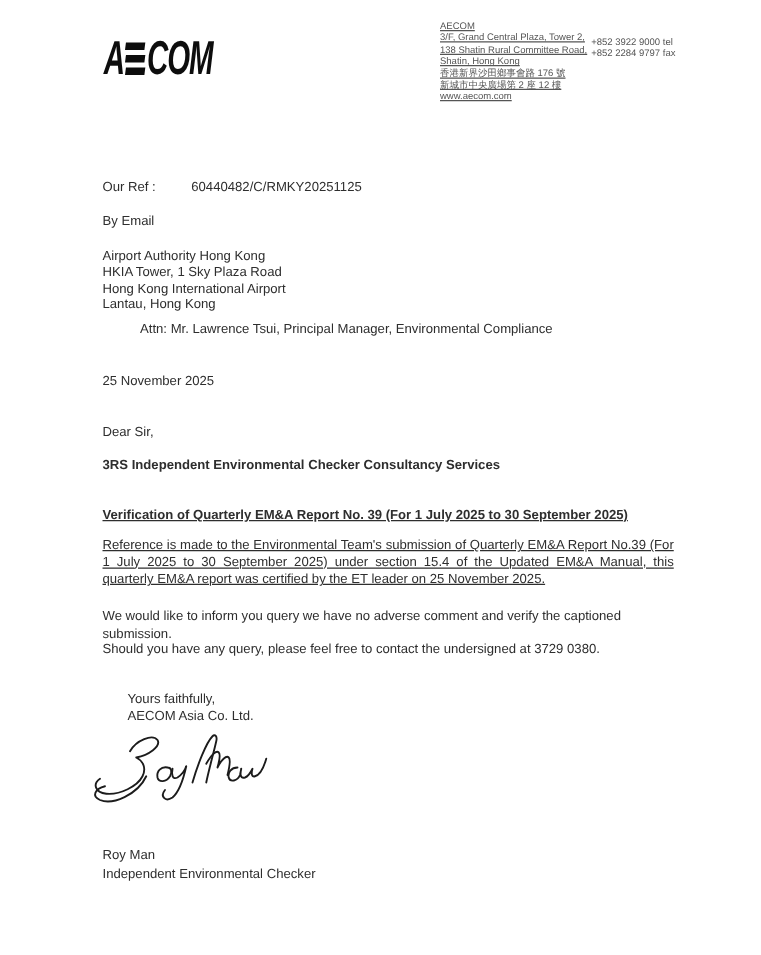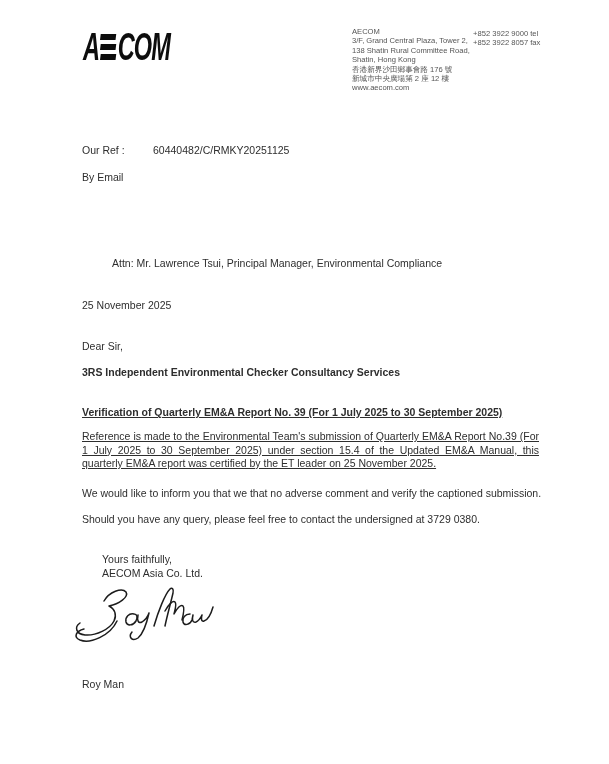--- a/index.html
+++ b/index.html
@@ -14,22 +14,22 @@
     font-weight:bold; font-style:italic; font-size:38px; line-height:1;
     color:#0d0d0d; letter-spacing:-1.5px;
     transform:scaleX(0.62); transform-origin:left center; white-space:nowrap;
   }
   .logo .ebars {
     display:flex; flex-direction:column; justify-content:space-between;
     width:25px; height:26px; margin:0 3px 0 2px;
   }
   .logo .ebars i { display:block; height:6.4px; background:#0d0d0d; transform:skewX(-12deg); }
   .hr-address {
-    position:absolute; left:352px; top:27px;
-    font-size:7.6px; line-height:9.4px; color:#555; font-weight:400;
+    position:absolute; left:352px; top:16px;
+    font-size:7.6px; line-height:9.4px; color:#555; font-weight:400;text-decoration:underline;
   }
   .hr-contact {
     position:absolute; left:473px; top:29px;
     font-size:7.6px; line-height:9.4px; color:#555;
   }
   
   .blk { position:absolute; left:82px; font-size:10.5px; line-height:13.5px; color:#2e2e2e; }
   .our-ref   { top:144px; }
   .our-ref .lbl { display:inline-block; width:71px; }
   .by-email  { top:171px; }
@@ -66,44 +66,50 @@
     <div>3/F, Grand Central Plaza, Tower 2,</div>
     <div>138 Shatin Rural Committee Road,</div>
     <div>Shatin, Hong Kong</div>
     <div>香港新界沙田鄉事會路 176 號</div>
     <div>新城市中央廣場第 2 座 12 樓</div>
     <div>www.aecom.com</div>
   </div>
 
   <div class="hr-contact">
     <div>+852 3922 9000 tel</div>
-    <div>+852 3922 8057 fax</div>
+    <div>+852 2284 9797 fax</div>
   </div>
 
   <div class="blk our-ref">
     <span class="lbl">Our Ref :</span><span>60440482/C/RMKY20251125</span>
   </div>
 
   <div class="blk by-email">By Email</div>
 
+  <div class="blk recipient">
+    <div>Airport Authority Hong Kong</div>
+    <div>HKIA Tower, 1 Sky Plaza Road</div>
+    <div>Hong Kong International Airport</div>
+    <div>Lantau, Hong Kong</div>
+  </div>
 
   <div class="blk attn">Attn: Mr. Lawrence Tsui, Principal Manager, Environmental Compliance</div>
 
   <div class="blk date">25 November 2025</div>
 
   <div class="blk dear">Dear Sir,</div>
 
   <div class="blk contract">
     <div>3RS Independent Environmental Checker Consultancy Services</div>
   </div>
 
   <div class="blk subject">Verification of Quarterly EM&amp;A Report No. 39 (For 1 July 2025 to 30 September 2025)</div>
 
   <div class="blk para1">Reference is made to the Environmental Team's submission of Quarterly EM&amp;A Report No.39 (For 1 July 2025 to 30 September 2025) under section 15.4 of the Updated EM&amp;A Manual, this quarterly EM&amp;A report was certified by the ET leader on 25 November 2025.</div>
-  <div class="blk para2">We would like to inform you that we that no adverse comment and verify the captioned submission.</div>
+  <div class="blk para2">We would like to inform you query we have no adverse comment and verify the captioned submission.</div>
   <div class="blk para3">Should you have any query, please feel free to contact the undersigned at 3729 0380.</div>
 
   <div class="blk closing">
     <div>Yours faithfully,</div>
     <div>AECOM Asia Co. Ltd.</div>
   </div>
 
   <svg class="signature" width="150" height="68" viewBox="0 0 150 68" aria-label="Roy Man signature">
     <g fill="none" stroke="#1c1c1c" stroke-width="1.5" stroke-linecap="round" stroke-linejoin="round">
       <path d="M32,17 C37,8 50,3 54,8 C57,13 47,20 37,22 C43,25 45,31 42,37 C38,45 24,52 13,51 C4,50 2,43 8,39"></path>
@@ -111,15 +117,16 @@
       <path d="M62,30 C57,29 53,33 54,38 C55,42 61,42 64,37 C66,33 65,30 62,30"></path>
       <path d="M66,31 C65,36 66,40 70,38 C73,36 76,32 77,29 C75,38 72,49 66,54 C60,58 56,53 60,48"></path>
       <path d="M82,42 C86,28 93,10 98,5 C100,3 102,5 101,9 C99,18 95,32 93,42"></path>
       <path d="M93,27 C97,20 101,16 103,18 C105,20 103,26 102,30 C105,24 109,20 111,22 C113,24 111,32 110,36"></path>
       <path d="M118,30 C113,30 110,34 111,38 C112,42 118,41 120,36 L121,31 C120,35 120,39 124,38 C127,37 129,33 130,31 C129,34 129,38 132,37 C136,36 139,30 141,23"></path>
     </g>
   </svg>
 
   <div class="blk signer">
     <div>Roy Man</div>
+    <div>Independent Environmental Checker</div>
   </div>
 
 </div>
 
 </body></html>

